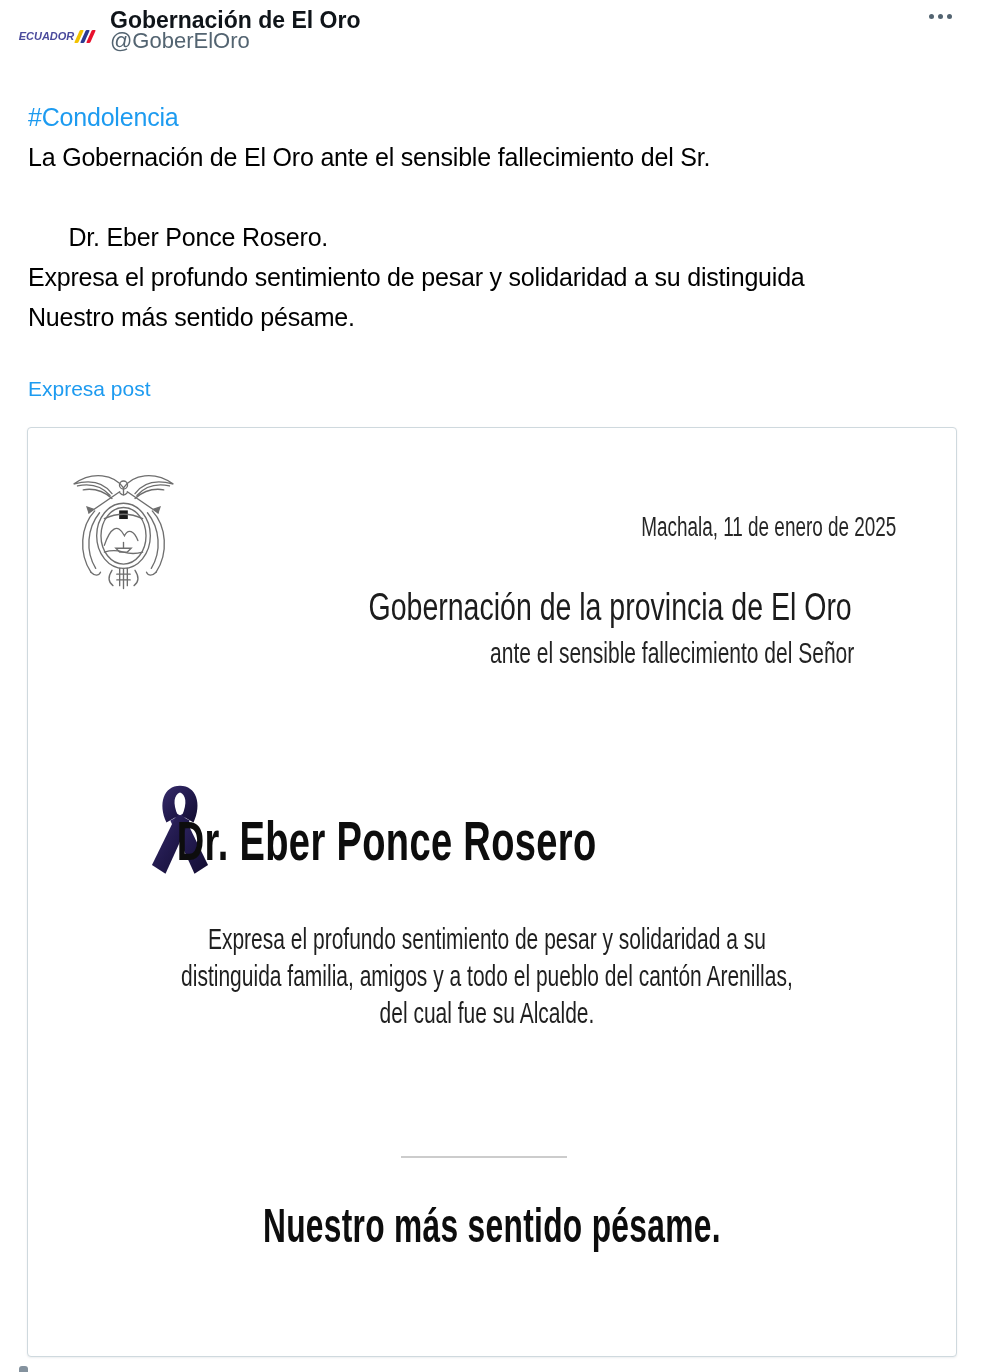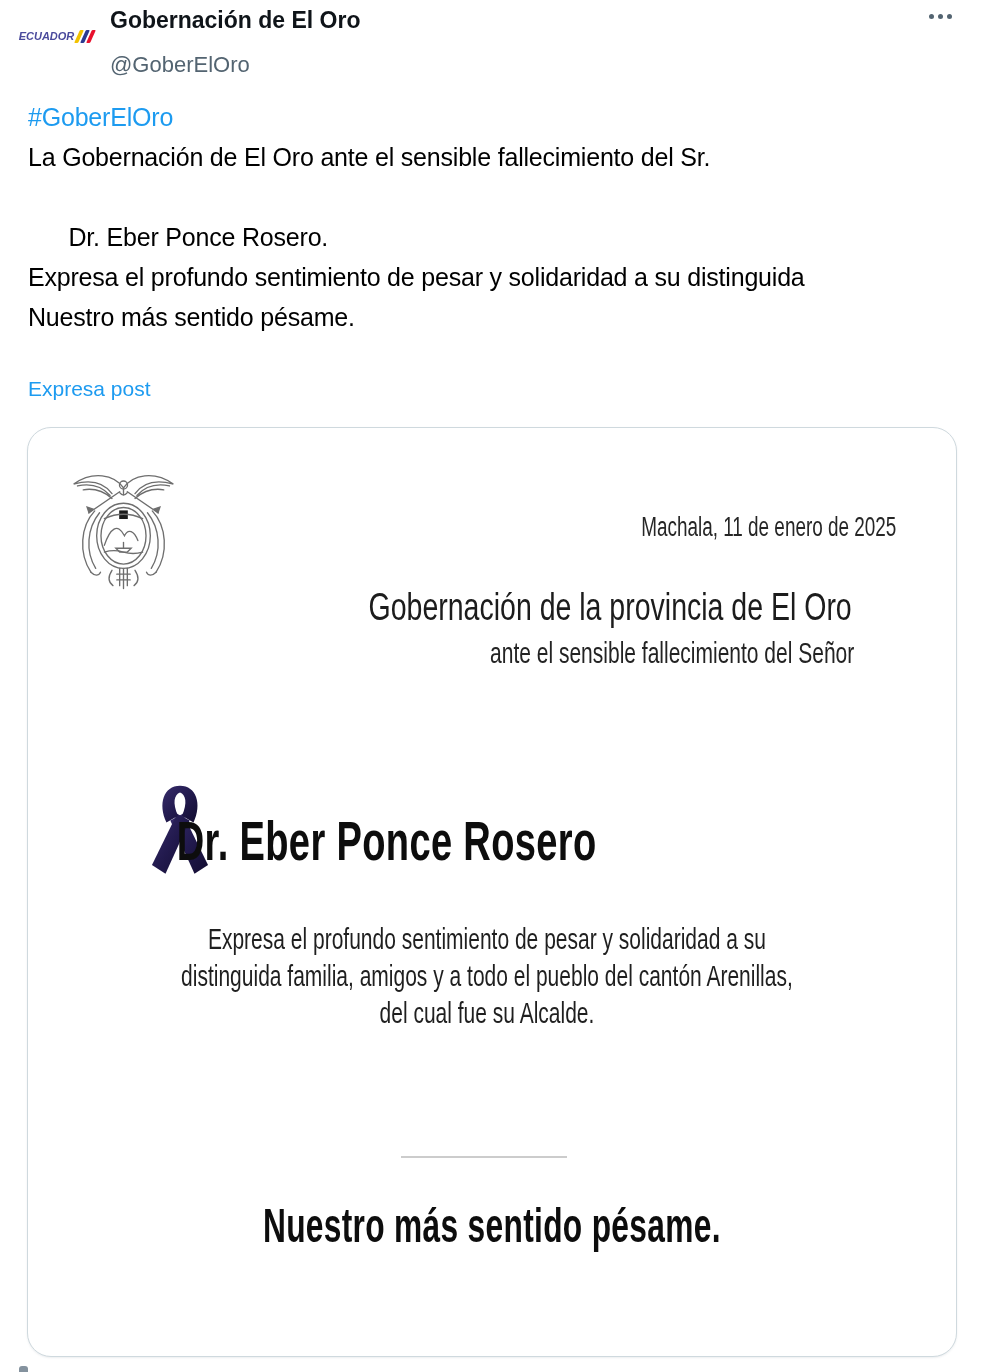--- a/index.html
+++ b/index.html
@@ -23,21 +23,21 @@
   .logo-stripes { display:flex; gap:2px; }
   .logo-stripe { width:4px; height:13px; transform:skewX(-24deg); border-radius:1px; }
   .stripe-y { background:#f2c200; }
   .stripe-b { background:#2b3990; }
   .stripe-r { background:#e8112d; }
   .display-name {
     position:absolute; left:110px; top:7px; font-size:23px; font-weight:bold;
     color:#0f1419; cursor:pointer; white-space:nowrap;
   }
   .handle {
-    position:absolute; left:110px; top:52px; font-size:22px; font-weight:400;
+    position:absolute; left:110px; top:28px; font-size:22px; font-weight:400;
     color:#536471; cursor:pointer; white-space:nowrap;
   }
   .more-btn {
     position:absolute; right:28px; top:10px; display:flex; gap:4px;
     padding:4px; cursor:pointer;
   }
   .more-dot { width:5px; height:5px; border-radius:50%; background:#536471; }
   
   .tweet-text { position:absolute; left:28px; top:97px; right:20px; }
   .tweet-line {
@@ -45,21 +45,21 @@
     white-space:pre; letter-spacing:-0.2px;
   }
   .hashtag { color:#1d9bf0; cursor:pointer; }
   .translate-link {
     position:absolute; left:28px; top:377px; font-size:21px; color:#1d9bf0;
     cursor:pointer;
   }
   
   .card {
     position:absolute; left:27px; top:427px; width:930px; height:930px;
-    background:#ffffff; border:1px solid #cfd9de; border-radius:24px;
+    background:#ffffff; border:1px solid #cfd9de; border-radius:4px;
     box-shadow:0 1px 2px rgba(101,119,134,0.12); cursor:pointer; overflow:hidden;
   }
   .coat { position:absolute; left:38px; top:40px; width:115px; height:126px; }
   .card-date {
     position:absolute; right:60px; top:84px; color:#262626; font-size:27px;
     white-space:nowrap;
   }
   .card-date .cond { display:inline-block; transform:scaleX(0.70); transform-origin:100% 50%; }
   .card-title-row { position:absolute; left:0; right:24px; top:158px; text-align:right; }
   .card-title {
@@ -117,21 +117,21 @@
   </div>
   <div class="display-name">Gobernación de El Oro</div>
   <div class="handle">@GoberElOro</div>
   <div class="more-btn">
     <span class="more-dot"></span>
     <span class="more-dot"></span>
     <span class="more-dot"></span>
   </div>
 
   <div class="tweet-text">
-    <div class="tweet-line hashtag">#GoberElOro</div>
+    <div class="tweet-line hashtag">#Condolencia</div>
     <div class="tweet-line">La Gobernación de El Oro ante el sensible fallecimiento del Sr.</div>
     <div class="tweet-line"></div>
     <div class="tweet-line">      Dr. Eber Ponce Rosero.</div>
     <div class="tweet-line">Expresa el profundo sentimiento de pesar y solidaridad a su distinguida</div>
     <div class="tweet-line">Nuestro más sentido pésame.</div>
   </div>
   <div class="translate-link">Expresa post</div>
 
   <div class="card">
 

